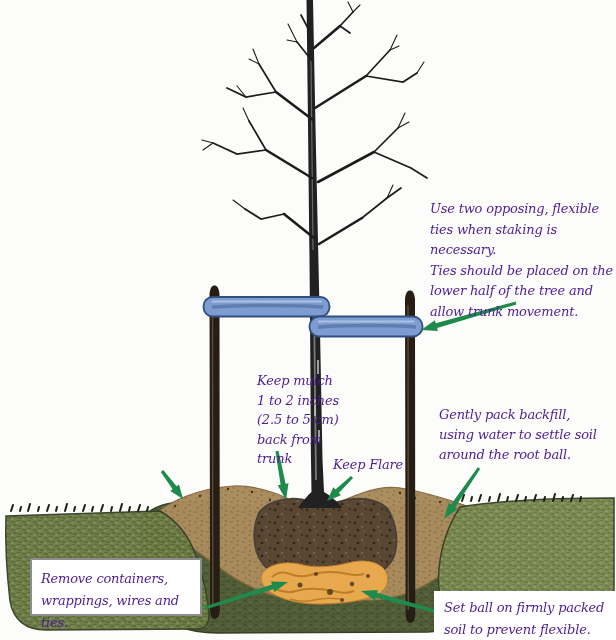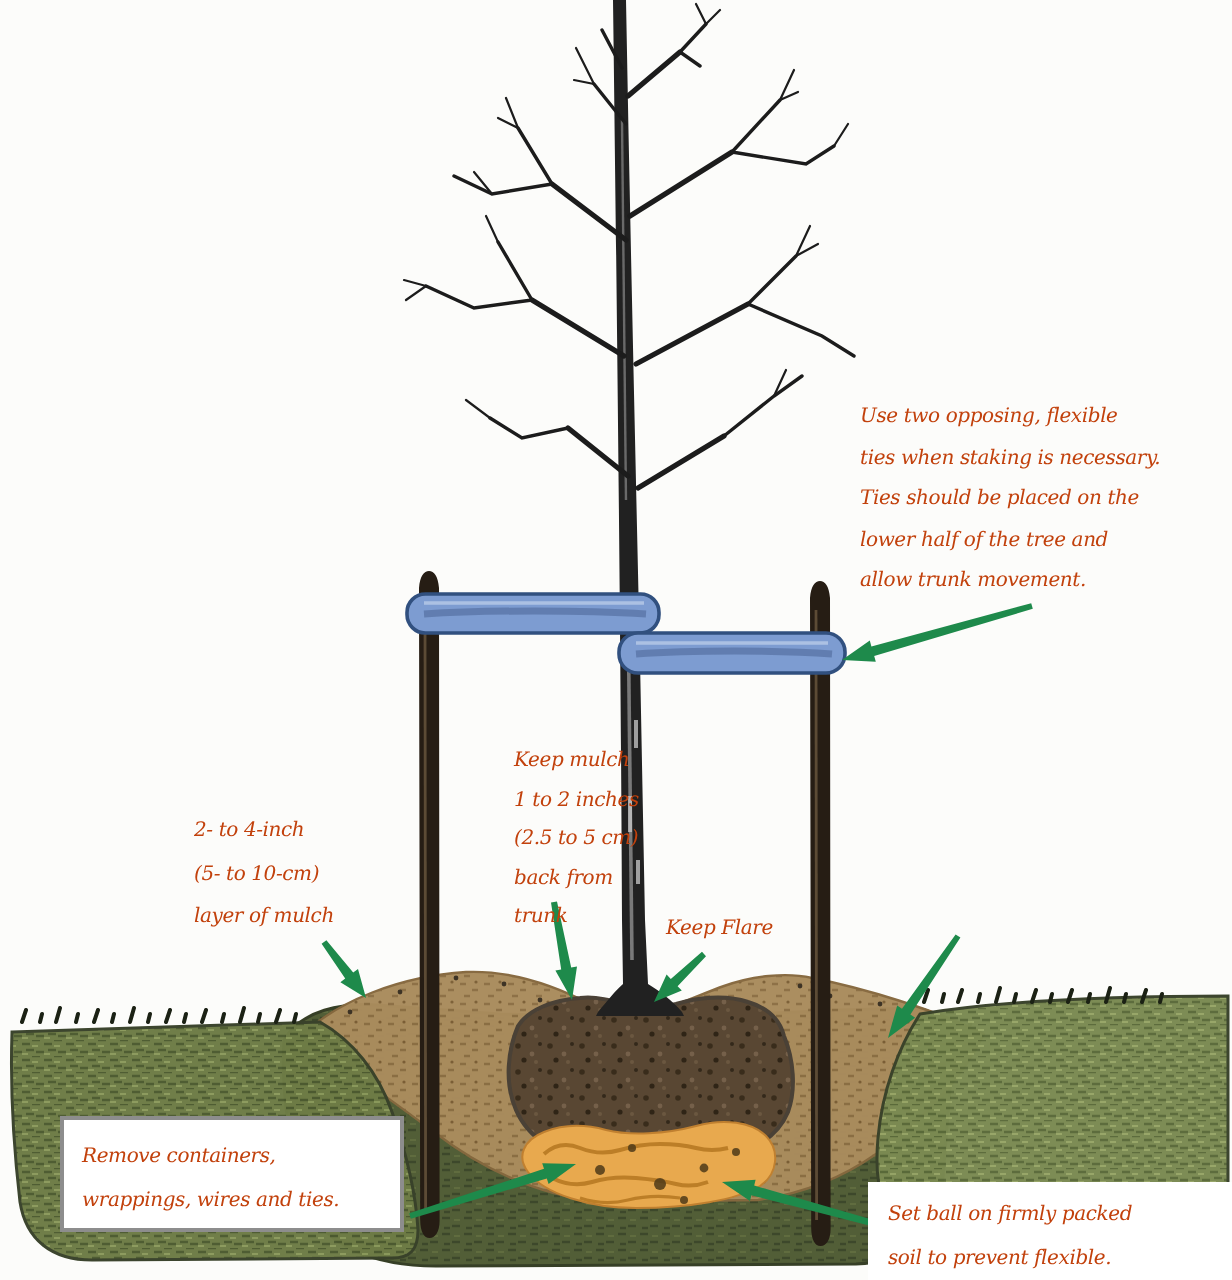--- a/index.html
+++ b/index.html
@@ -2,22 +2,22 @@
 <html><head>
 <meta charset="utf-8">
 <style>
   html,body{margin:0;padding:0;background:#fff;}
   .stage{
     position:relative;width:616px;height:640px;overflow:hidden;
     background:#fcfcfa;font-family:"DejaVu Serif", serif;
   }
   .stage svg{position:absolute;left:0;top:0;}
   .lbl{
-    position:absolute;font-style:italic;color:#c2410c;
-    font-size:10px;line-height:20px;white-space:pre-line;
+    position:absolute;font-style:italic;color:#4c1d95;
+    font-size:13px;line-height:20px;white-space:pre-line;
     letter-spacing:-0.2px;
   }
   .lbl-tie{left:430px;top:199px;line-height:20.5px;}
   .lbl-mulch{left:97px;top:405px;line-height:21.5px;}
   .lbl-keep{left:225px;top:371px;line-height:19.5px;margin-left:32px;}
   .lbl-flare{left:333px;top:455px;}
   .lbl-backfill{left:439px;top:405px;line-height:20px;}
   .box-remove{
     left:30px;top:558px;width:172px;height:58px;background:#ffffff;
     border:2px solid #8d8d8d;box-sizing:border-box;
@@ -140,27 +140,27 @@
       <polygon points="205.4,609.4 273.4,589.2 274.3,592.0 288,582 271.1,581.6 272.0,584.4 204.6,606.6"></polygon>
       <polygon points="449.4,613.6 377.1,592.8 377.8,589.9 361,591 375.0,600.5 375.7,597.6 448.6,616.4"></polygon>
     </g>
   </svg>
 
   <div class="lbl lbl-tie">Use two opposing, flexible
 ties when staking is necessary.
 Ties should be placed on the
 lower half of the tree and
 allow trunk movement.</div>
-  <div class="lbl lbl-mulch">2- to 4-inch
-(5- to 10-cm)
-layer of mulch</div>
   <div class="lbl lbl-keep">Keep mulch
 1 to 2 inches
 (2.5 to 5 cm)
 back from
 trunk</div>
   <div class="lbl lbl-flare">Keep Flare</div>
+  <div class="lbl lbl-backfill">Gently pack backfill,
+using water to settle soil
+around the root ball.</div>
   <div class="lbl box-remove">Remove containers,
 wrappings, wires and ties.</div>
   <div class="lbl box-setball">Set ball on firmly packed
 soil to prevent flexible.</div>
 
 </div>
 
 </body></html>

